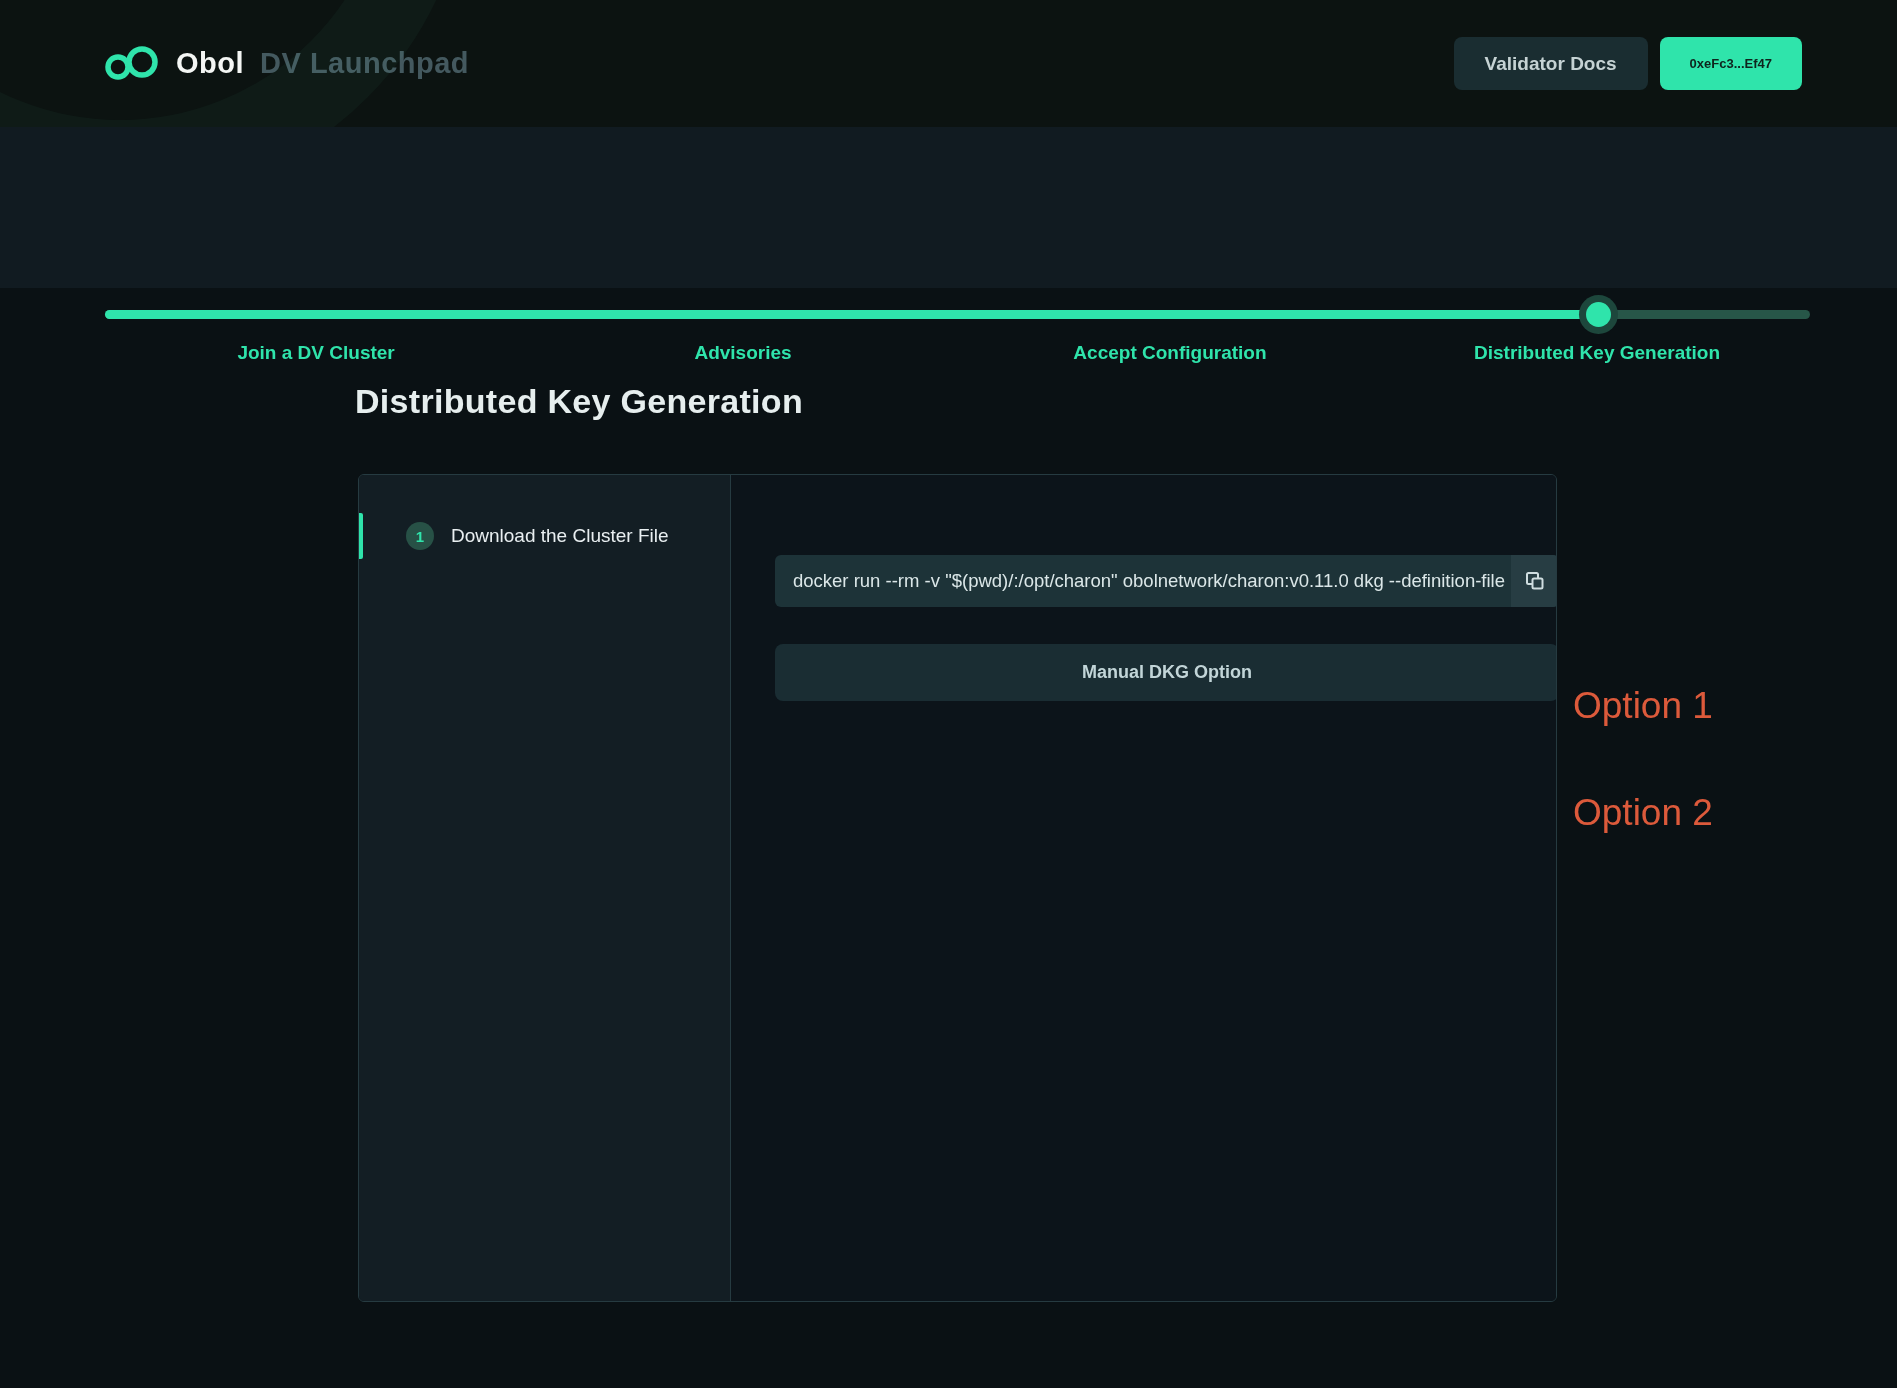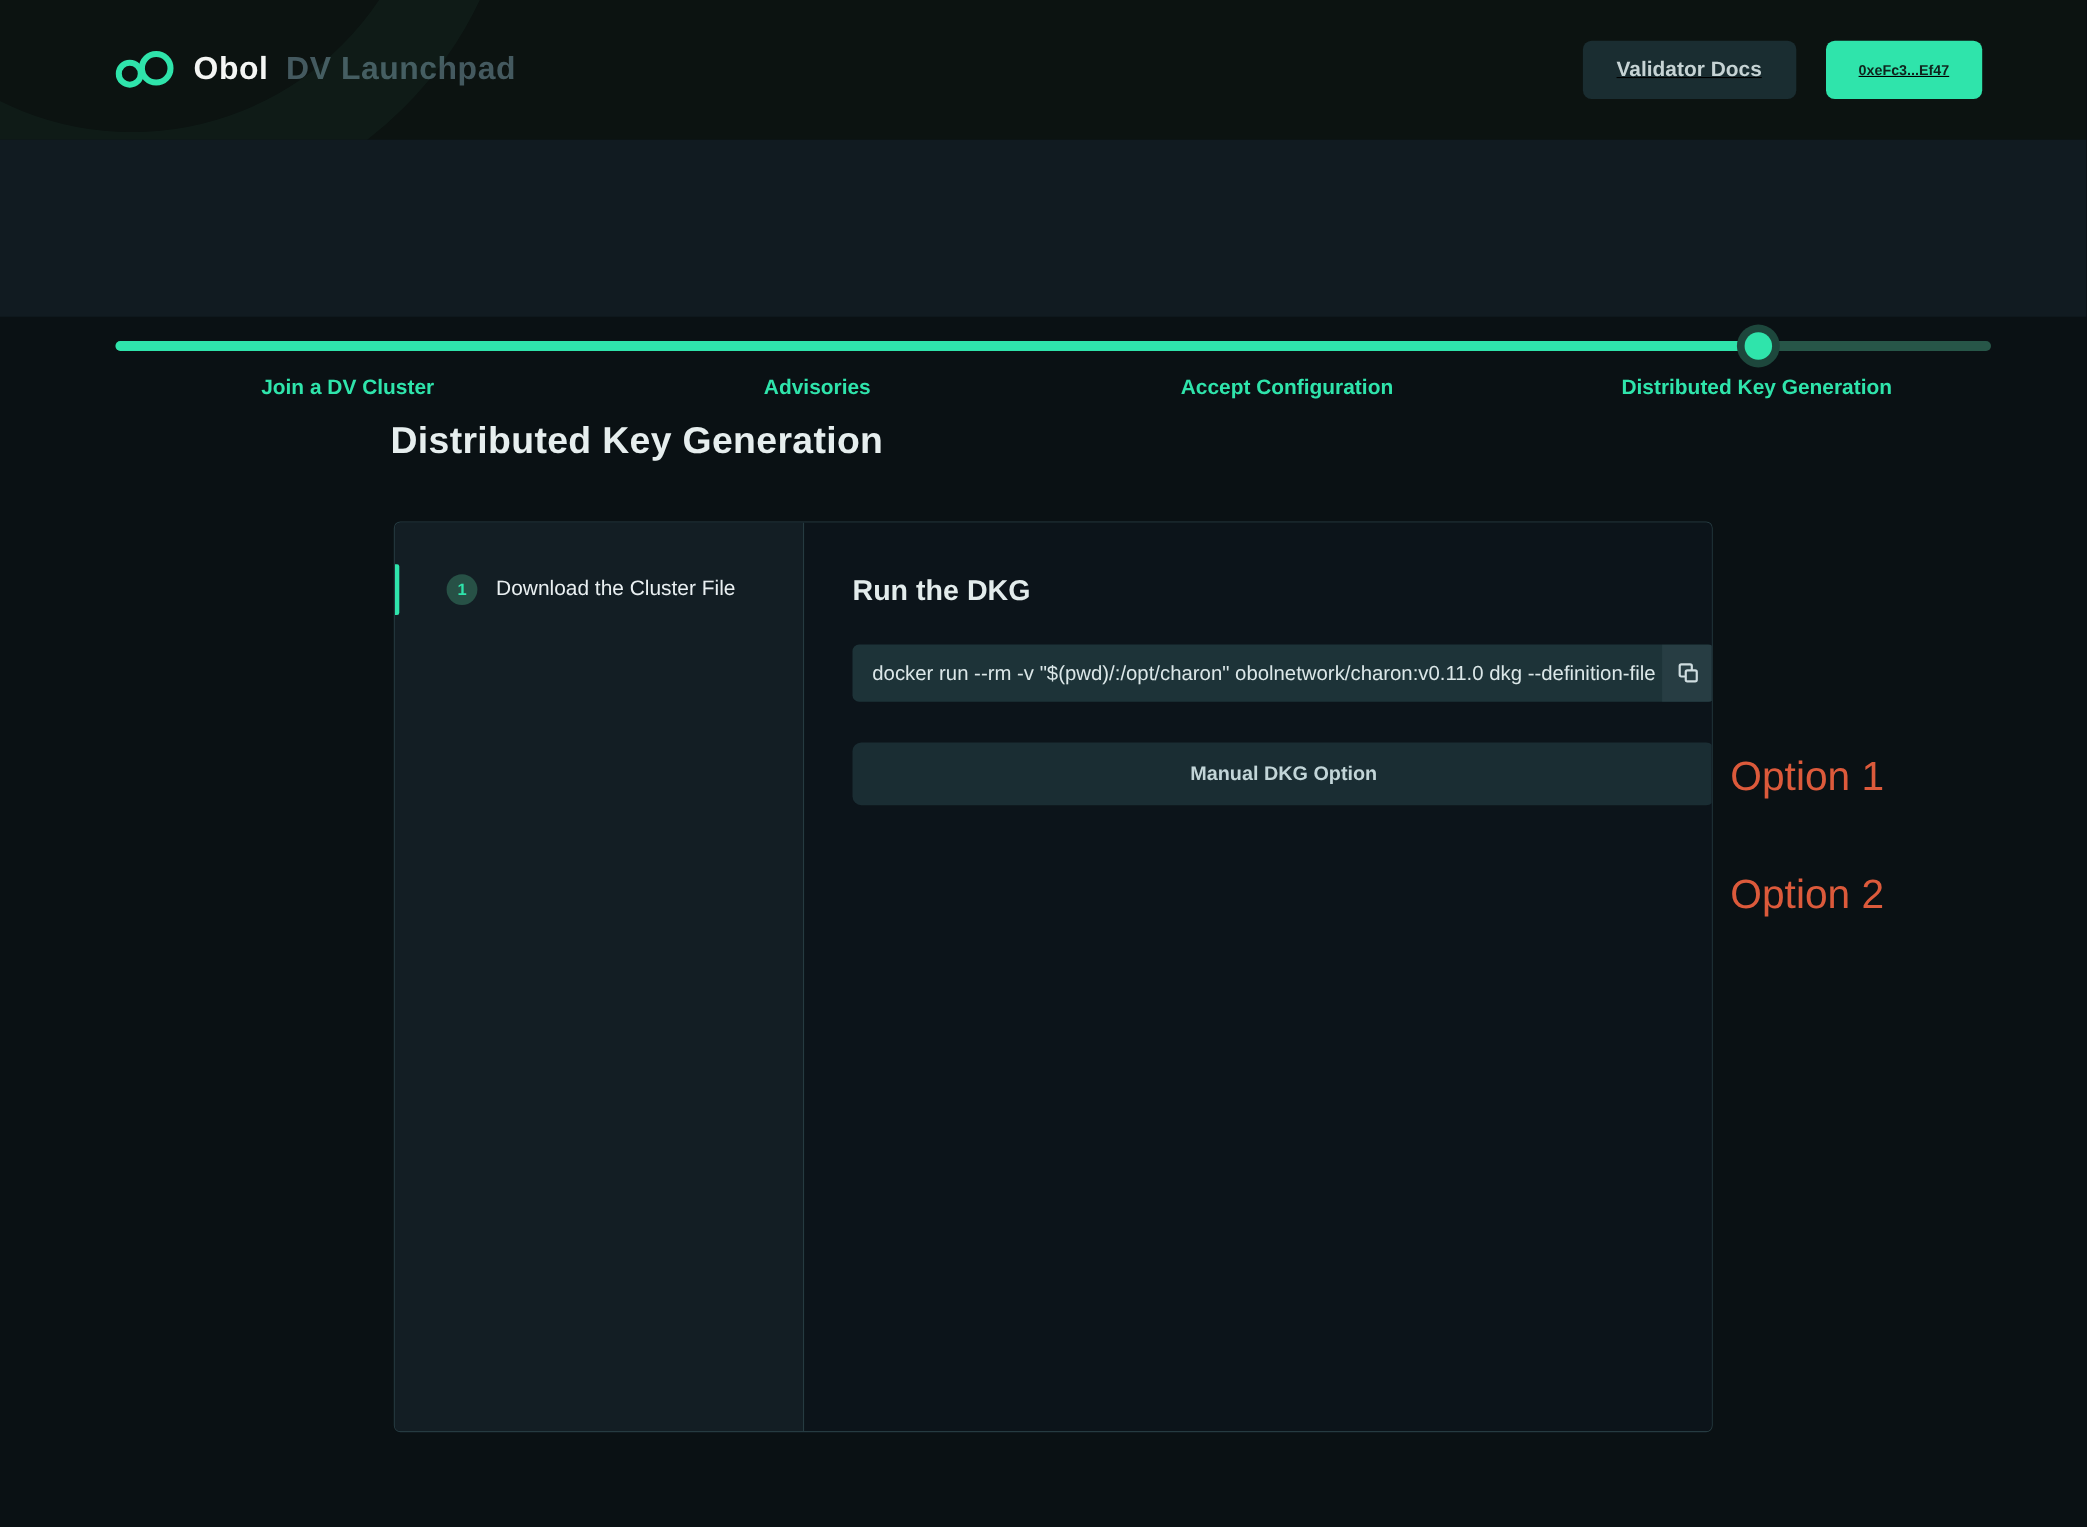--- a/index.html
+++ b/index.html
@@ -15,21 +15,21 @@
     position:relative; height:127px; background:#0c1311; overflow:hidden;
     display:flex; align-items:center;
   }
   .header .ring {
     position:absolute; left:-230px; top:-500px; width:700px; height:700px;
     border-radius:50%; border:80px solid rgba(110,255,200,0.035); pointer-events:none;
   }
   .brand { display:flex; align-items:center; gap:14px; margin-left:104px; cursor:pointer; }
   .brand-name { font-size:29px; font-weight:bold; color:#f4f6f4; letter-spacing:.5px; }
   .brand-suffix { font-size:29px; font-weight:bold; color:#44595f; letter-spacing:.5px; margin-left:2px; }
-  .header-actions { margin-left:auto; margin-right:95px; display:flex; gap:27px;text-decoration:underline; }
+  .header-actions { margin-left:auto; margin-right:95px; display:flex; gap:12px; }
   .btn-docs {
     height:53px; padding:0 31px; background:#1a2d31; border:none; border-radius:8px;
     color:#c6d3d4; font-size:19px; font-weight:bold; cursor:pointer;
     font-family:"Liberation Sans", sans-serif;
   }
   .btn-wallet {
     height:53px; padding:0 30px; background:#2fe4ab; border:none; border-radius:8px;
     color:#0f241d; font-size:13px; font-weight:bold; cursor:pointer;
     font-family:"Liberation Sans", sans-serif;
   }
@@ -162,21 +162,20 @@
   <div class="card">
     <div class="card-steps">
       <div class="step-accent"></div>
       <div class="step-item">
         <span class="step-badge">1</span>
         <span class="step-text">Download the Cluster File</span>
       </div>
     </div>
 
     <div class="card-panel">
-      <div class="panel-heading">Run the DKG</div>
 
       <div class="command-row">
         <div class="command-text">docker run --rm -v "$(pwd)/:/opt/charon" obolnetwork/charon:v0.11.0 dkg --definition-file</div>
         <button class="copy-btn">
           <span style="display:flex;">
             <svg width="22" height="22" viewBox="0 0 22 22" fill="none">
               <rect x="3" y="3" width="11" height="11" rx="1.5" stroke="#cfdde0" stroke-width="2"></rect>
               <rect x="8.5" y="8.5" width="10" height="10" rx="1.5" stroke="#cfdde0" stroke-width="2" fill="#273d43"></rect>
             </svg>
           </span>

